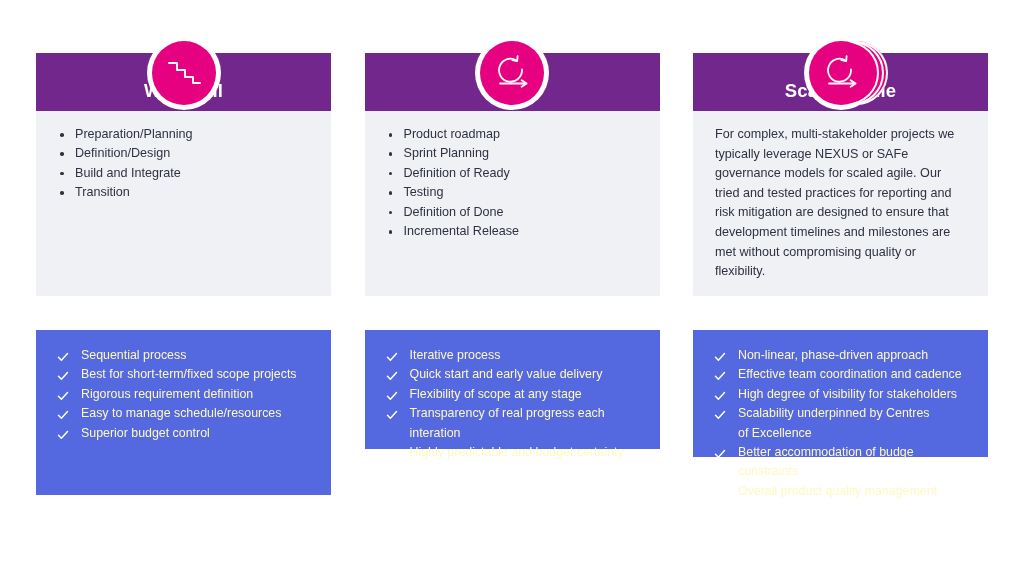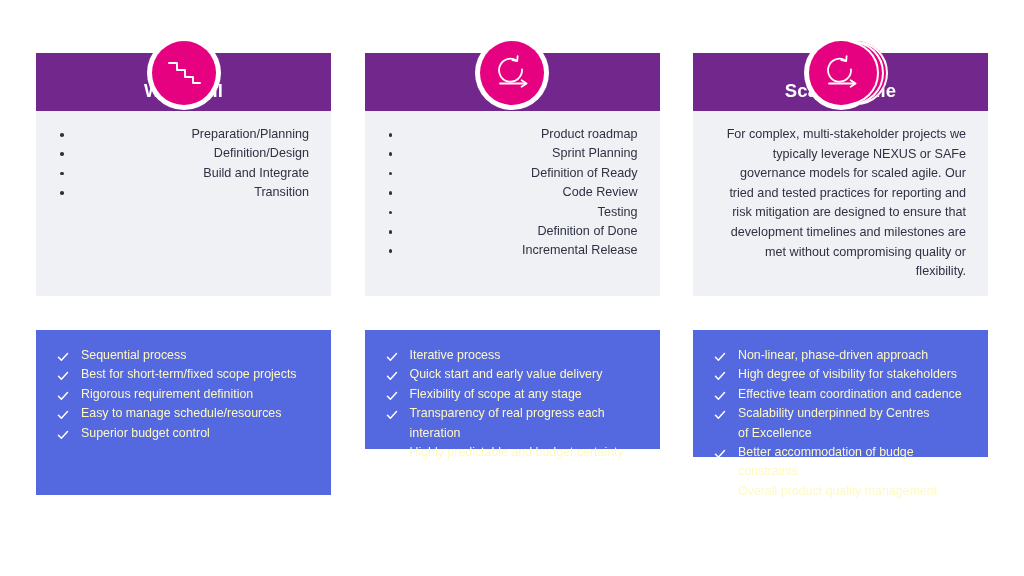--- a/index.html
+++ b/index.html
@@ -125,21 +125,20 @@
     font-weight: 600;
     letter-spacing: 0.2px;
   }
 
   
   .body-panel {
     background: #F0F1F4;
     flex: 0 0 auto;
     padding: 14px 22px 5px 22px;
     min-height: 185px;
-    text-align: right;
   }
 
   .bullet-list { list-style: none; }
 
   .bullet-list li {
     position: relative;
     padding-left: 17px;
     color: #2D3142;
     font-size: 12.6px;
     line-height: 19.4px;
@@ -297,21 +296,20 @@
 
       <div class="header-band">
         <div class="header-title">Scrum</div>
       </div>
 
       <div class="body-panel">
         <ul class="bullet-list">
           <li>Product roadmap</li>
           <li>Sprint Planning</li>
           <li>Definition of Ready</li>
-          <li>Code Review</li>
           <li>Testing</li>
           <li>Definition of Done</li>
           <li>Incremental Release</li>
         </ul>
       </div>
 
       <div class="benefits">
         <ul class="check-list">
           <li>
             <span class="tick">
@@ -399,29 +397,29 @@
               </svg>
             </span>
             <span>Non-linear, phase-driven approach</span>
           </li>
           <li>
             <span class="tick">
               <svg width="12" height="12" viewBox="0 0 12 12" fill="none" stroke="#FFFFFF" stroke-width="1.5" stroke-linecap="round" stroke-linejoin="round">
                 <polyline points="1.5,6.2 4.4,9.2 10.5,2.6"></polyline>
               </svg>
             </span>
+            <span>Effective team coordination and cadence</span>
+          </li>
+          <li>
+            <span class="tick">
+              <svg width="12" height="12" viewBox="0 0 12 12" fill="none" stroke="#FFFFFF" stroke-width="1.5" stroke-linecap="round" stroke-linejoin="round">
+                <polyline points="1.5,6.2 4.4,9.2 10.5,2.6"></polyline>
+              </svg>
+            </span>
             <span>High degree of visibility for stakeholders</span>
-          </li>
-          <li>
-            <span class="tick">
-              <svg width="12" height="12" viewBox="0 0 12 12" fill="none" stroke="#FFFFFF" stroke-width="1.5" stroke-linecap="round" stroke-linejoin="round">
-                <polyline points="1.5,6.2 4.4,9.2 10.5,2.6"></polyline>
-              </svg>
-            </span>
-            <span>Effective team coordination and cadence</span>
           </li>
           <li>
             <span class="tick">
               <svg width="12" height="12" viewBox="0 0 12 12" fill="none" stroke="#FFFFFF" stroke-width="1.5" stroke-linecap="round" stroke-linejoin="round">
                 <polyline points="1.5,6.2 4.4,9.2 10.5,2.6"></polyline>
               </svg>
             </span>
             <span>Scalability underpinned by Centres</span>
           </li>
           <li class="cont">

